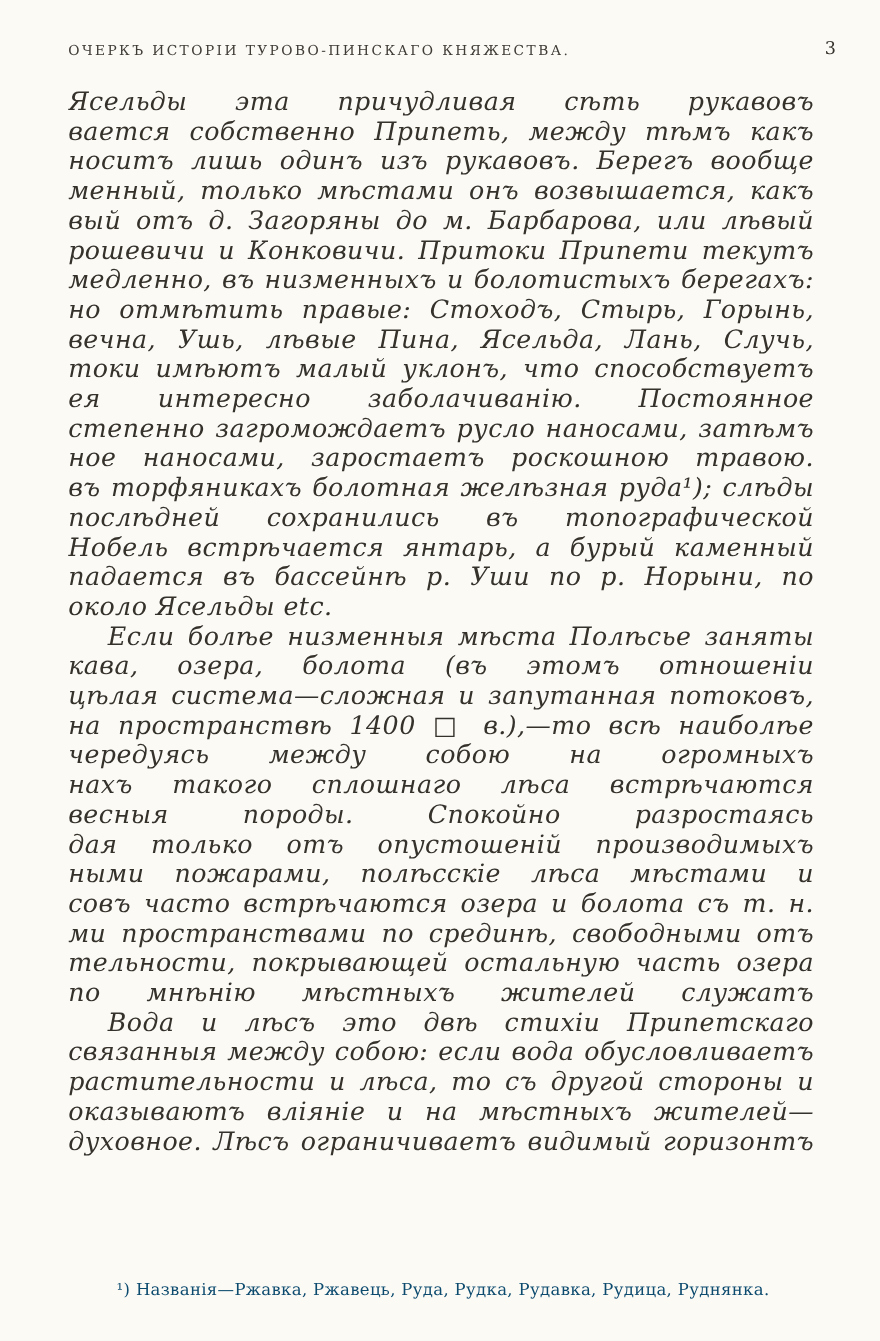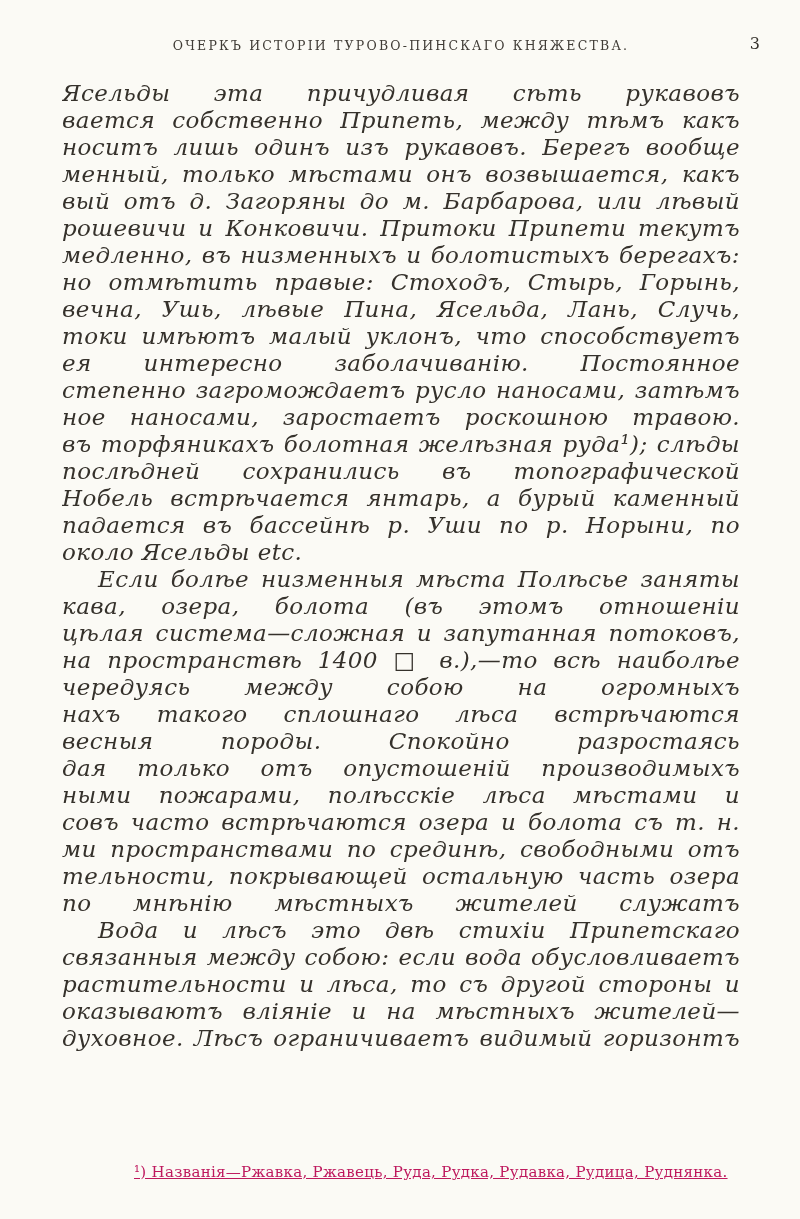--- a/index.html
+++ b/index.html
@@ -15,21 +15,20 @@
     background: #fbfaf5;
     overflow: hidden;
     font-family: "DejaVu Serif", serif;
     color: #35312b;
   }
   .running-head {
     position: absolute;
     top: 38px;
     left: 62px;
     width: 678px;
-    text-align: center;
     font-size: 12.5px;
     letter-spacing: 2.2px;
     color: #403c36;
     white-space: nowrap;
   }
   .page-number {
     position: absolute;
     top: 34px;
     right: 40px;
     font-size: 16px;
@@ -50,26 +49,25 @@
     height: 27px;
     overflow: hidden;
     text-align: justify;
     text-align-last: justify;
   }
   .line.endpara { text-align-last: left; }
   .line.indent { text-indent: 36px; }
   .footnote {
     position: absolute;
     top: 1163px;
-    left: 134px;
+    left: 106px;
     width: 624px;
     font-size: 15px;
     letter-spacing: 0.3px;
-    color: #be185d;
-    text-decoration: underline;
+    color: #0c4a6e;
   }
 </style>
 </head>
 <body>
 
 <div class="page">
   <div class="running-head">ОЧЕРКЪ ИСТОРІИ ТУРОВО-ПИНСКАГО КНЯЖЕСТВА.</div>
   <div class="page-number">3</div>
 
   <div class="body-text">

